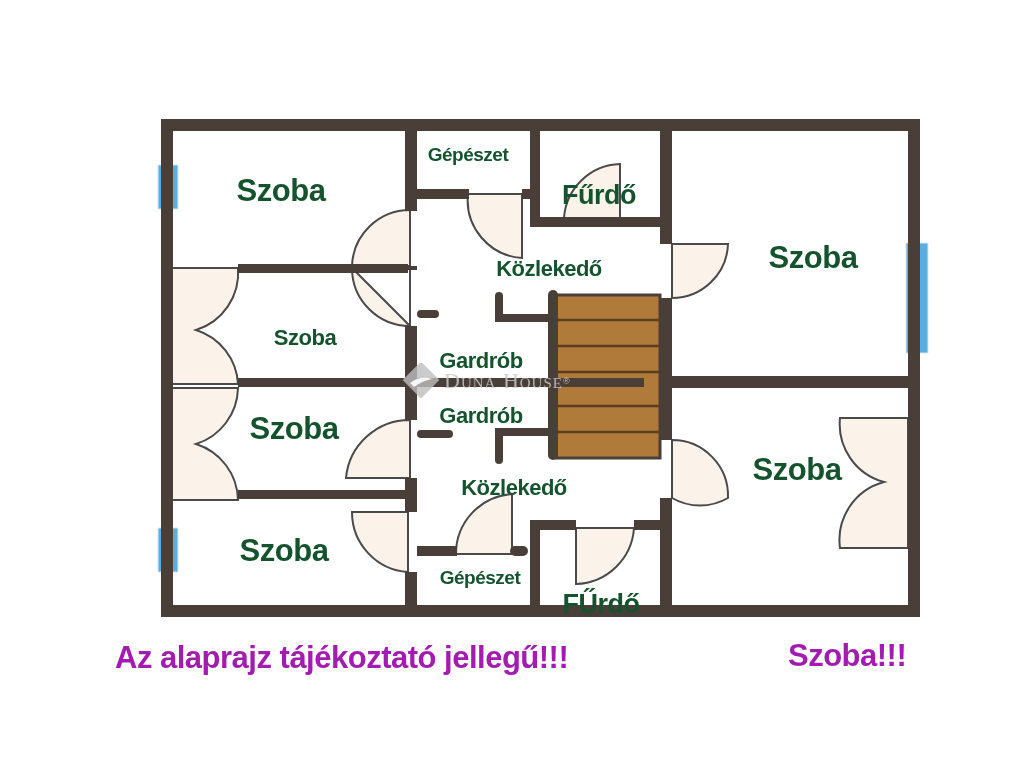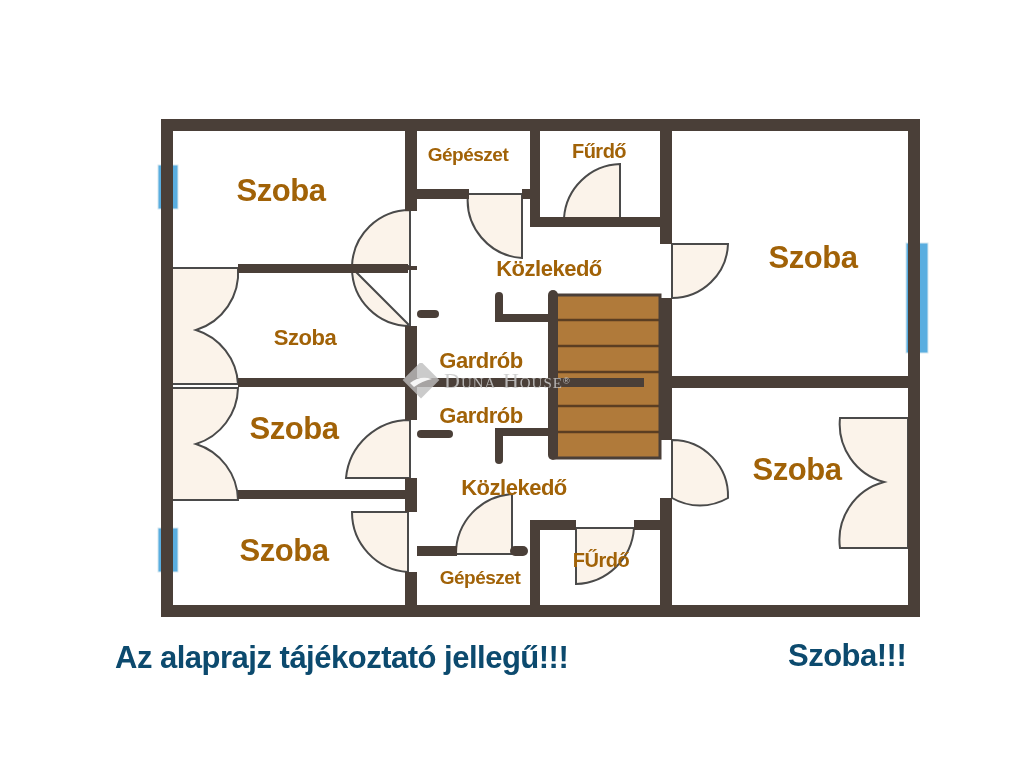--- a/index.html
+++ b/index.html
@@ -1,23 +1,23 @@
 <!DOCTYPE html>
 <html><head>
 <meta charset="utf-8">
 <style>
   html, body { margin: 0; padding: 0; background: #ffffff; }
   body { width: 1024px; height: 768px; position: relative; overflow: hidden; font-family: "Liberation Sans", sans-serif; }
   #plan { position: absolute; left: 0; top: 0; width: 1024px; height: 768px; }
-  .lbl { position: absolute; font-family: "Liberation Sans", sans-serif; font-weight: bold; color: #a16207; white-space: nowrap; transform: translate(-50%, -50%); line-height: 1; letter-spacing: -0.5px; }
+  .lbl { position: absolute; font-family: "Liberation Sans", sans-serif; font-weight: bold; color: #14532d; white-space: nowrap; transform: translate(-50%, -50%); line-height: 1; letter-spacing: -0.5px; }
   .lbl.xl { font-size: 31px; }
   .lbl.md { font-size: 22px; margin-top: 8px; }
   .lbl.sm { font-size: 19px; }
-  .lbl.bath { font-size: 20px; }
-  .footer { position: absolute; font-family: "Liberation Sans", sans-serif; font-weight: bold; color: #0c4a6e; white-space: nowrap; line-height: 1; letter-spacing: -0.5px; }
+  .lbl.bath { font-size: 27px; margin-top: 44px; }
+  .footer { position: absolute; font-family: "Liberation Sans", sans-serif; font-weight: bold; color: #a21caf; white-space: nowrap; line-height: 1; letter-spacing: -0.5px; }
   #disclaimer { left: 115px; top: 642px; font-size: 31px; }
   #floor-name { left: 788px; top: 640px; font-size: 31px; }
   .watermark { position: absolute; left: 400px; top: 363px; height: 36px; display: flex; align-items: center; pointer-events: none; }
   .watermark .wm-text { font-family: "Liberation Serif", serif; font-size: 22px; color: rgba(200,200,200,0.85); letter-spacing: 1px; margin-left: 4px; font-variant: small-caps; }
   .watermark .reg { font-size: 9px; color: rgba(200,200,200,0.9); vertical-align: top; }
 </style>
 </head>
 <body>
 
 <svg id="plan" viewBox="0 0 1024 768" xmlns="http://www.w3.org/2000/svg">

